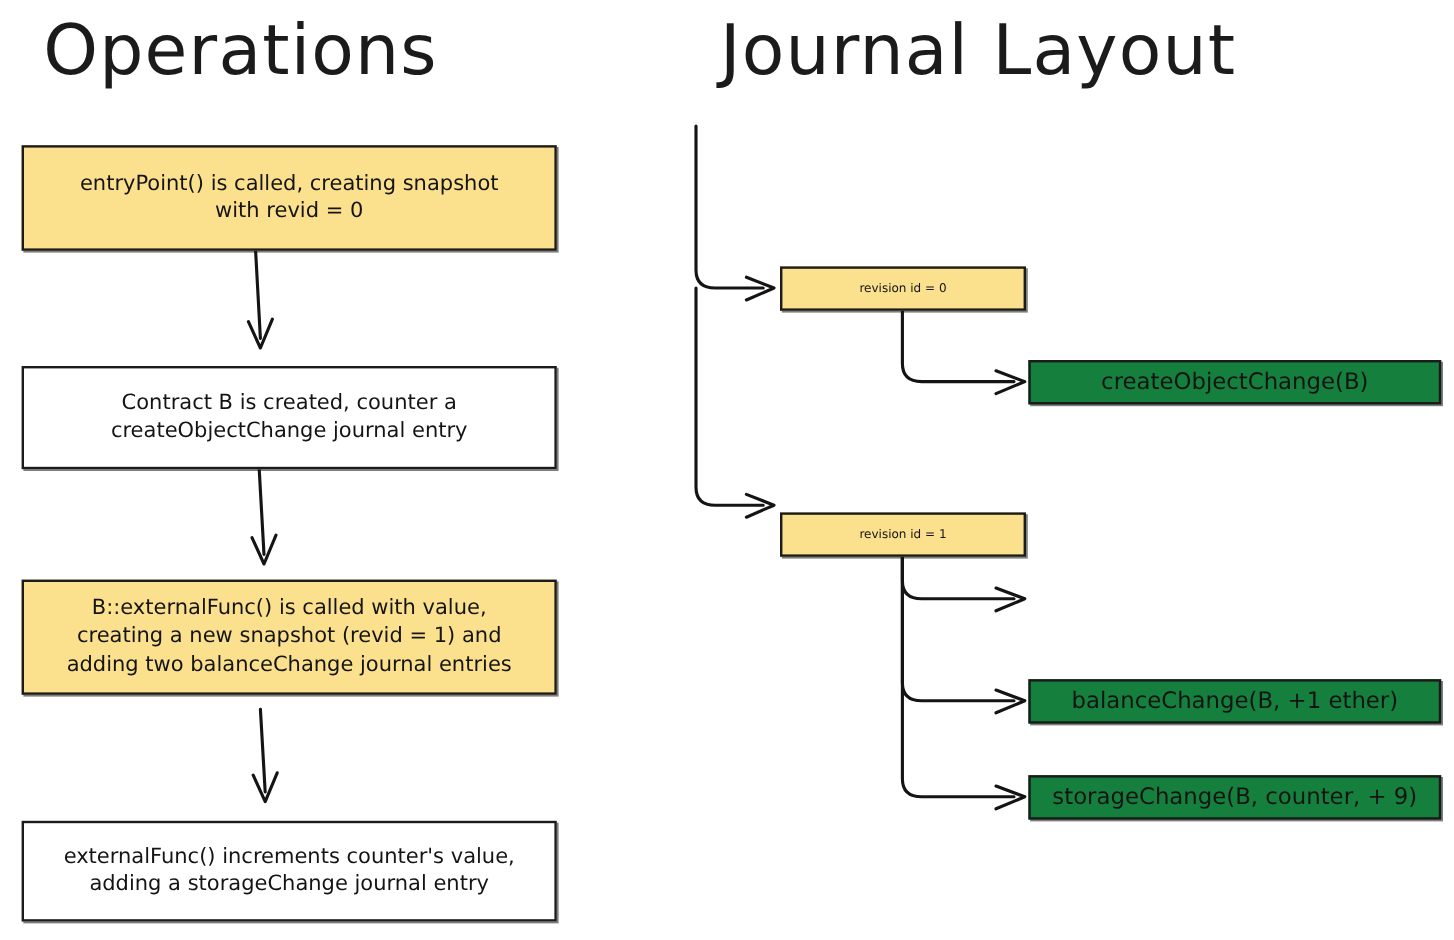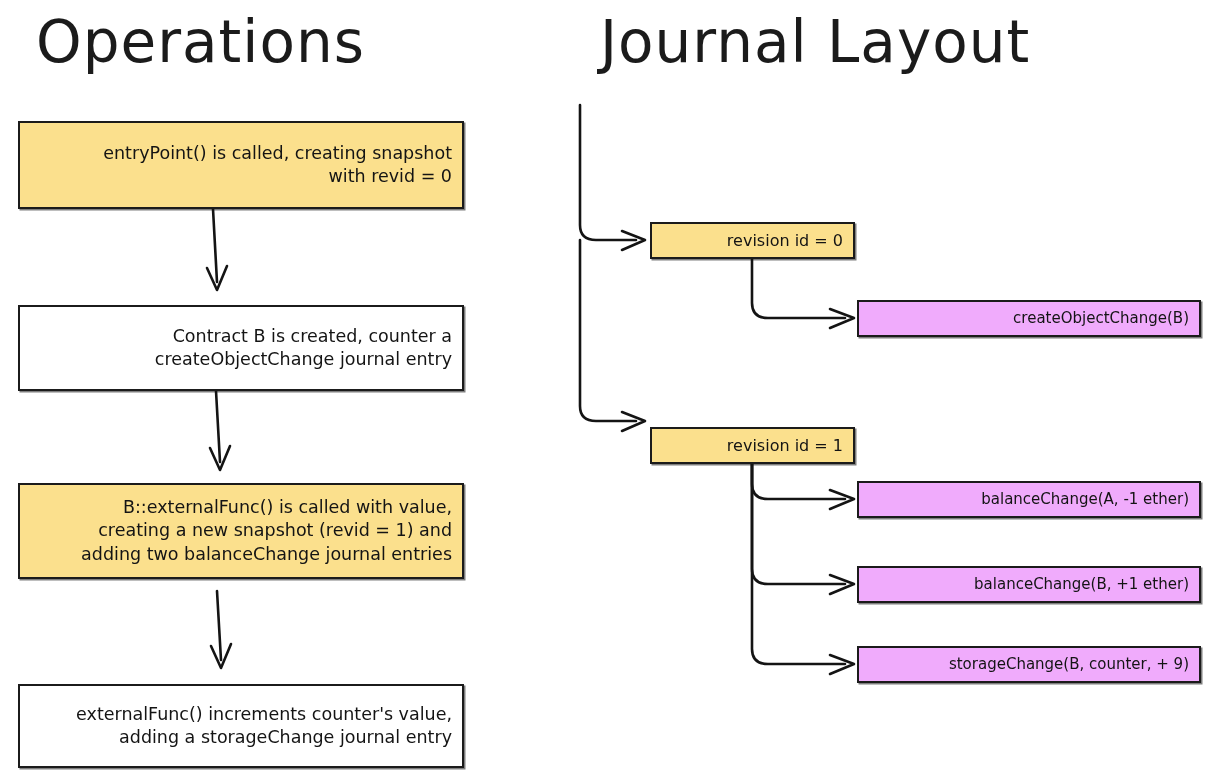--- a/index.html
+++ b/index.html
@@ -27,33 +27,33 @@
   #title-operations { left: 36px; top: 8px; }
   #title-journal    { left: 600px; top: 8px; }
 
   .node {
     position: absolute;
     box-sizing: border-box;
     border: 2.2px solid #1b1b1b;
     display: flex;
     align-items: center;
     justify-content: center;
-    text-align: right;
+    text-align: center;
     color: #141414;
     font-family: "DejaVu Sans", sans-serif;
     line-height: 1.34;
     padding: 4px 10px;
     box-shadow: 1.5px 1.5px 0 rgba(20,20,20,0.55);
   }
   .node .txt { display: block; width: 100%; }
   .op-node { font-size: 17.5px; }
   .yellow  { background: #FBE08D; }
   .white   { background: #ffffff; }
-  .green   { background: #f0abfc; font-size: 15px; }
-  .rev     { background: #FBE08D; font-size: 16px; }
+  .green   { background: #15803d; font-size: 19px; }
+  .rev     { background: #FBE08D; font-size: 10px; }
 
   svg.wires {
     position: absolute;
     left: 0; top: 0;
     width: 1212px;
     height: 783px;
     pointer-events: none;
     overflow: visible;
   }
   svg.wires path, svg.wires line {
@@ -147,23 +147,20 @@
   </div>
 
   <div class="node rev" id="rev-box-1" style="left:650px; top:403px; width:205px; height:37px;margin-top:24px;">
     <span class="txt">revision id = 1</span>
   </div>
 
   <div class="node green" id="entry-box-0" style="left:857px; top:300px; width:344px; height:37px;">
     <span class="txt">createObjectChange(B)</span>
   </div>
 
-  <div class="node green" id="entry-box-1" style="left:857px; top:481px; width:344px; height:37px;">
-    <span class="txt">balanceChange(A, -1 ether)</span>
-  </div>
 
   <div class="node green" id="entry-box-2" style="left:857px; top:566px; width:344px; height:37px;">
     <span class="txt">balanceChange(B, +1 ether)</span>
   </div>
 
   <div class="node green" id="entry-box-3" style="left:857px; top:646px; width:344px; height:37px;">
     <span class="txt">storageChange(B, counter, + 9)</span>
   </div>
 
 </div>

